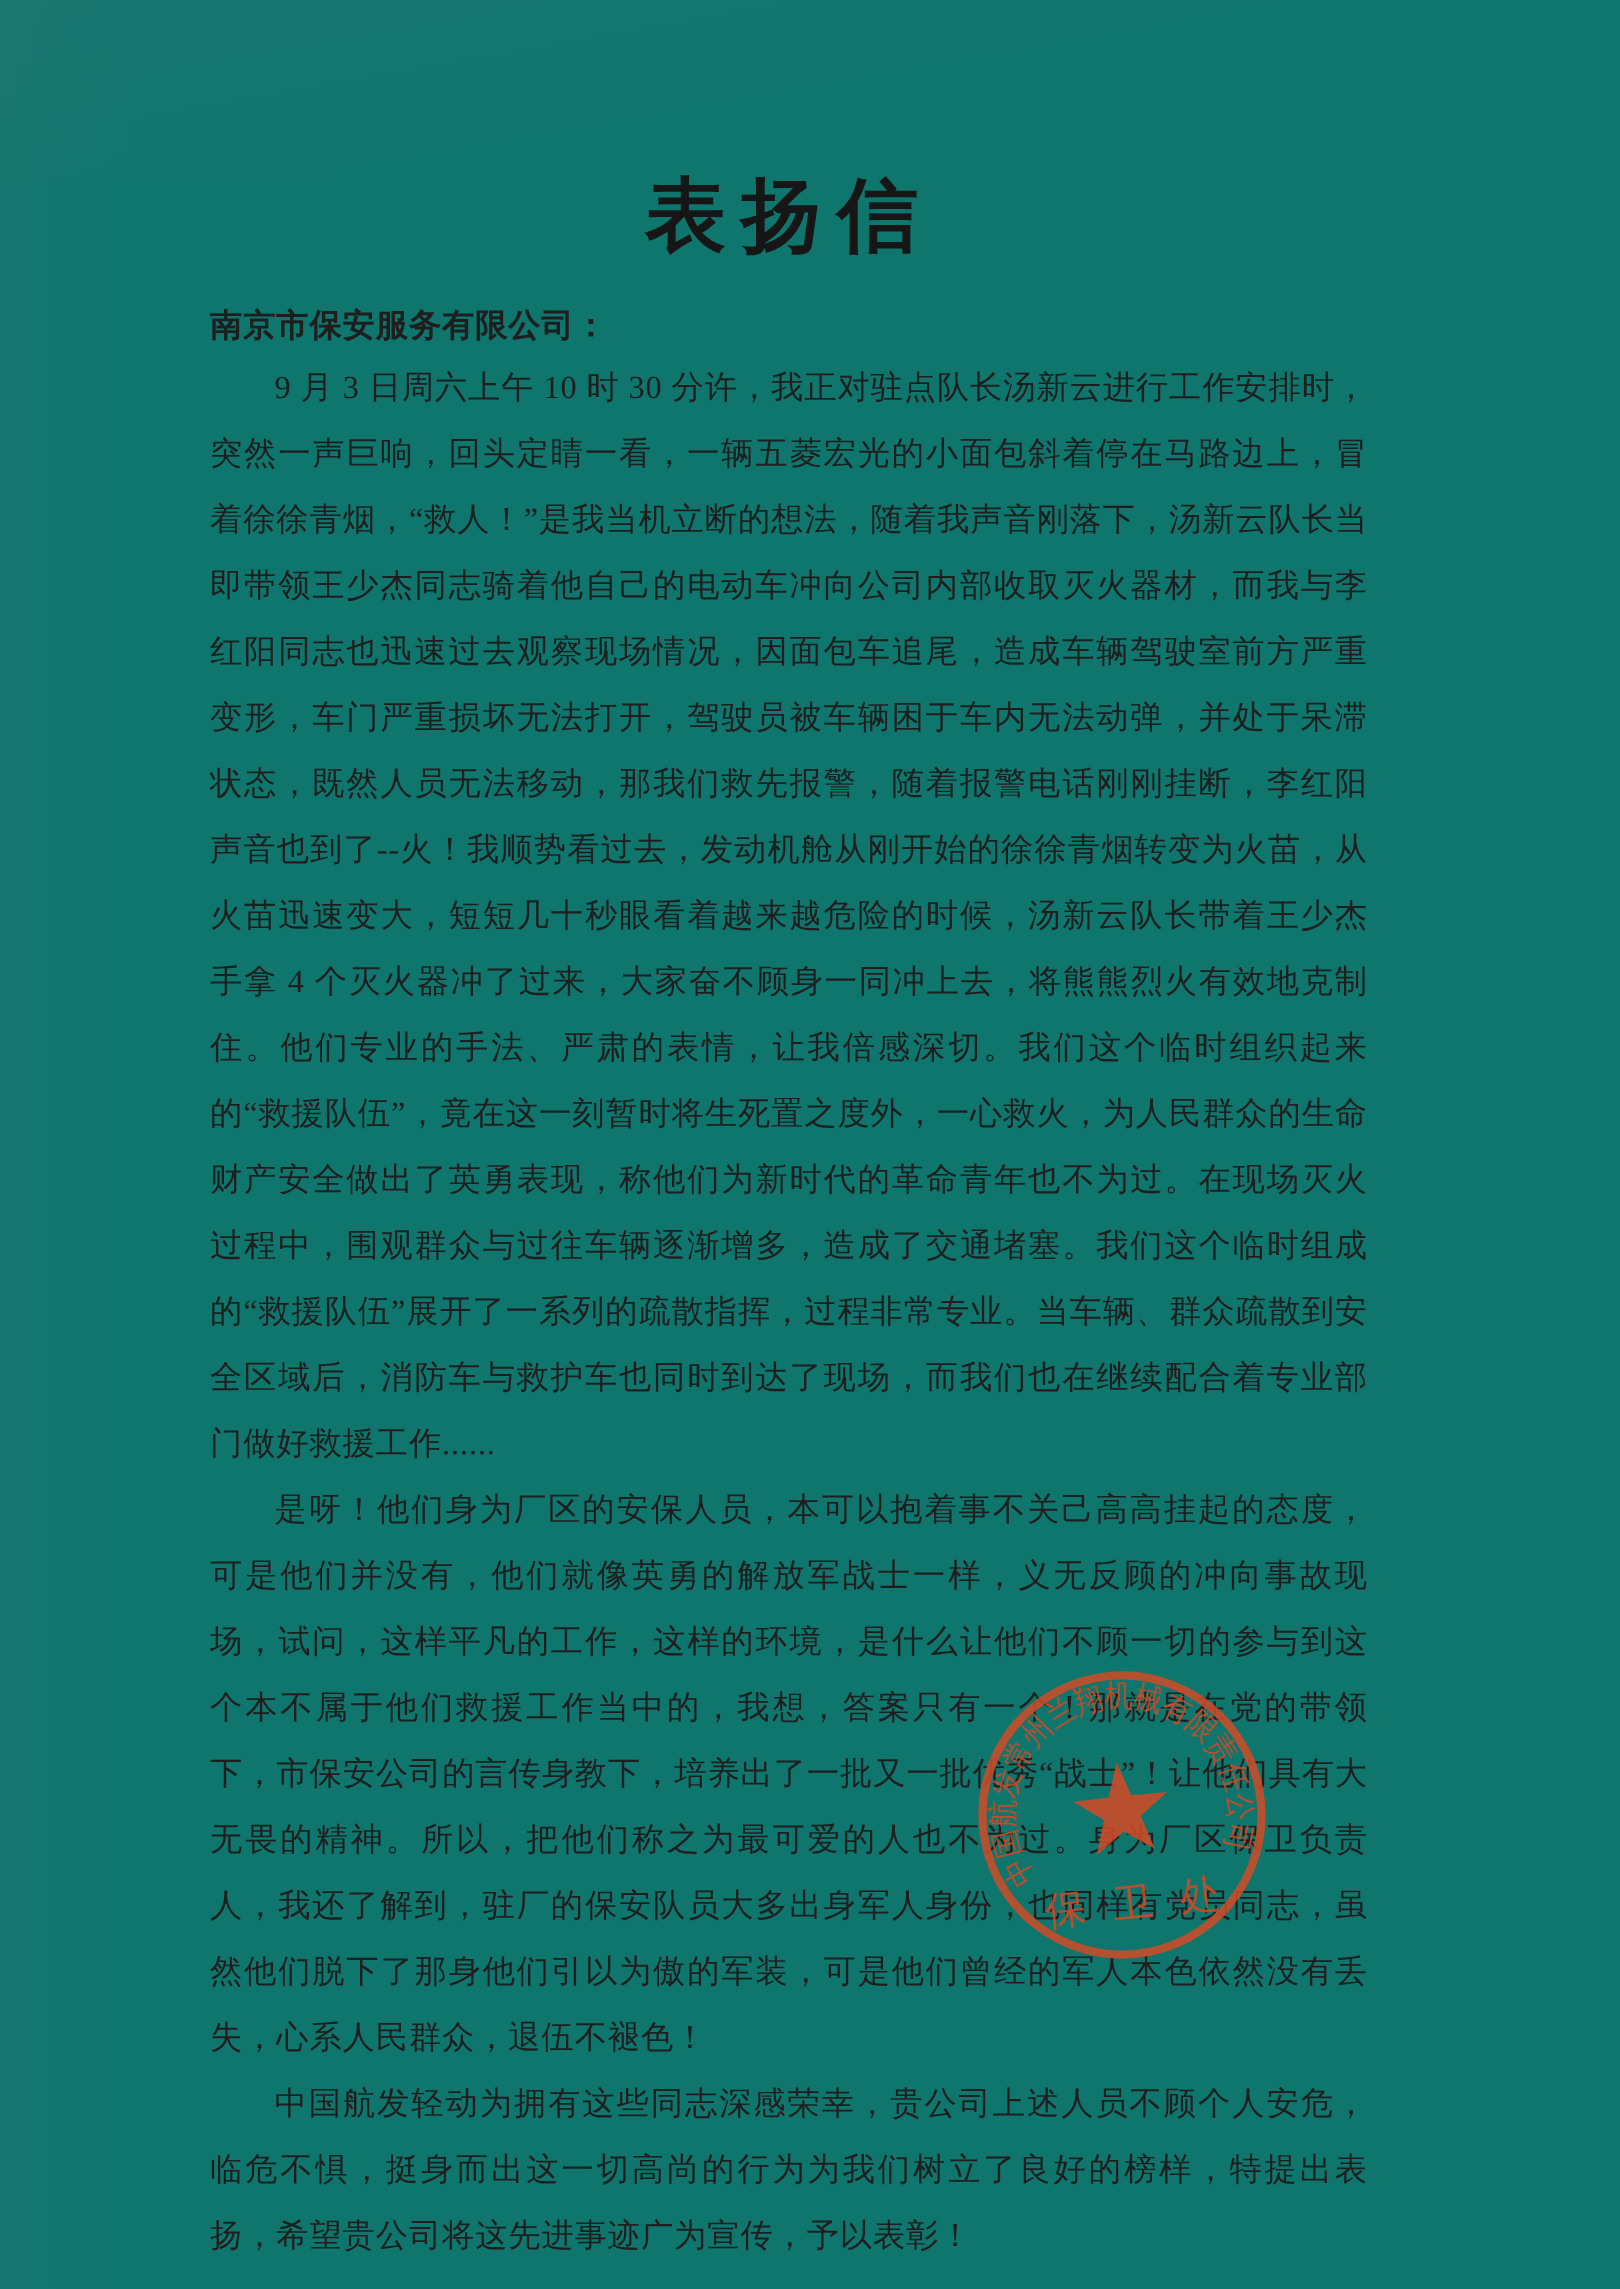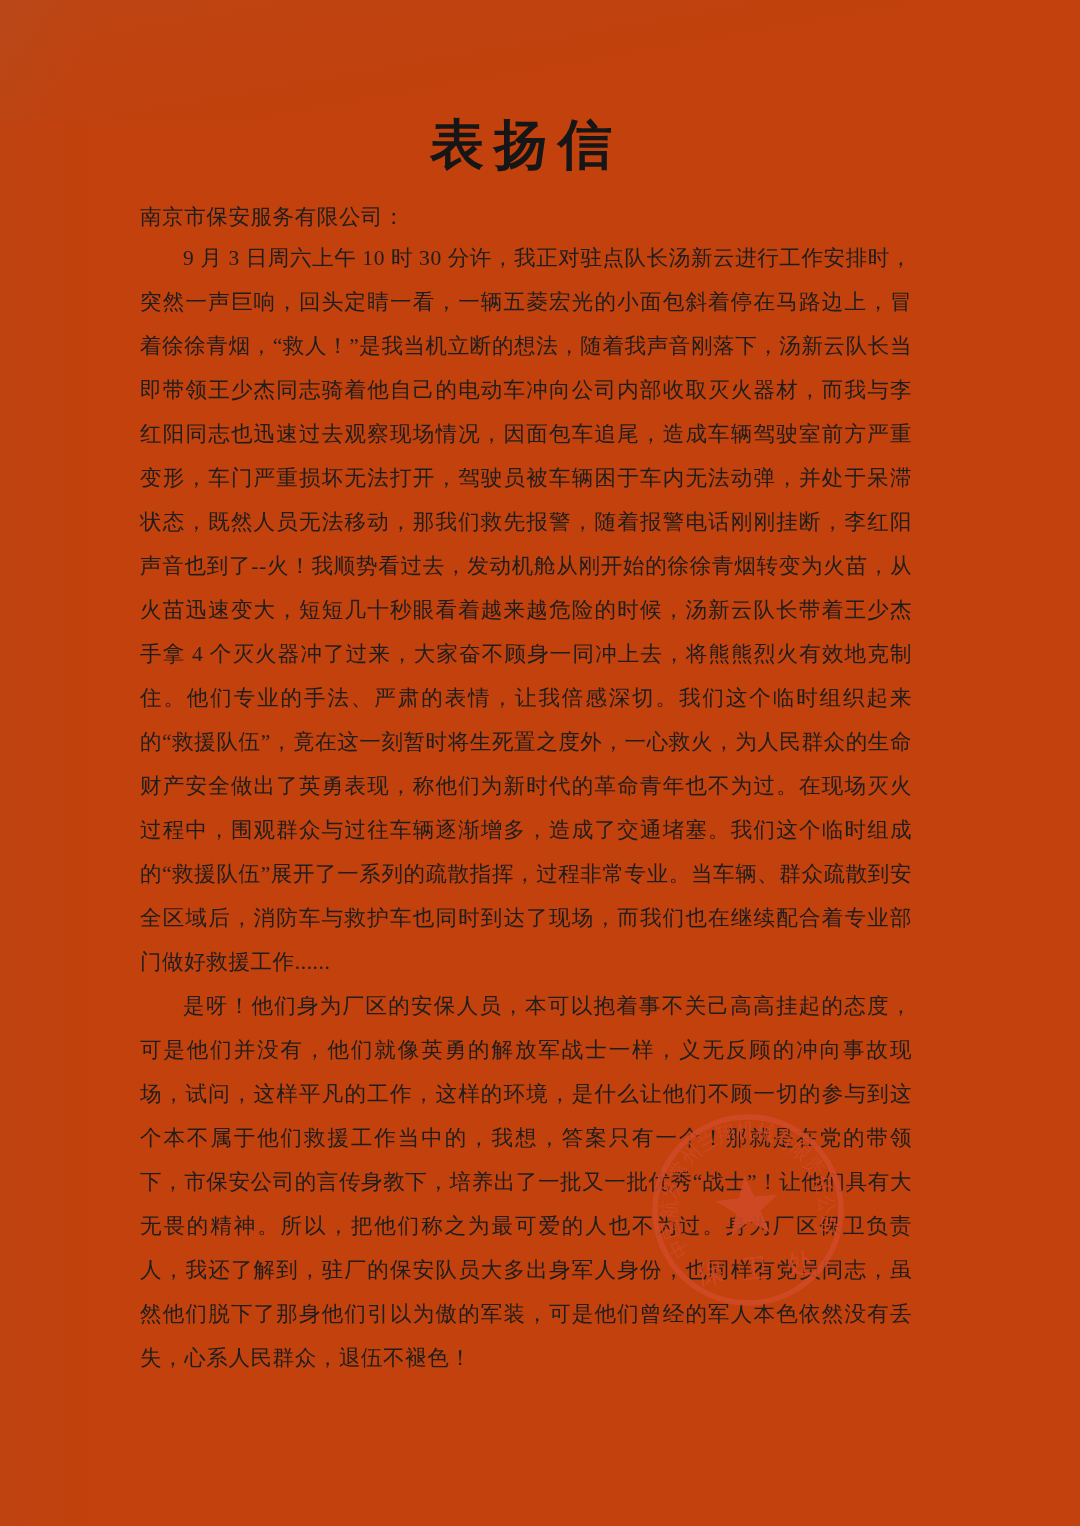--- a/index.html
+++ b/index.html
@@ -1,21 +1,21 @@
 <!DOCTYPE html>
 <html><head>
 <meta charset="utf-8">
 <style>
   html, body { margin: 0; padding: 0; background: #e8e8e8; }
   .paper {
     position: relative;
     width: 1080px;
     height: 1526px;
     margin: 0 auto;
-    background: #c2410c;
+    background: #0f766e;
     overflow: hidden;
     font-family: "Liberation Serif", "DejaVu Serif", serif;
     color: #1e1e1e;
   }
   
   .scan-shade-top {
     position: absolute; left: 0; top: 0; width: 100%; height: 120px;
     background: linear-gradient(170deg, rgba(120,120,125,0.07), rgba(120,120,125,0.0) 55%);
     pointer-events: none;
   }
@@ -38,20 +38,21 @@
     font-weight: 700;
     letter-spacing: 10px;
     color: #161616;
     font-family: "Liberation Sans", "DejaVu Sans", sans-serif;
   }
   .salutation {
     margin: 0 0 2px 0;
     font-size: 21.5px;
     line-height: 34px;
     letter-spacing: 0.6px;
+    font-weight: bold;
   }
   .para {
     margin: 0;
     font-size: 21.5px;
     line-height: 44px;
     letter-spacing: 0.6px;
     text-indent: 2em;
     text-align: justify;
     text-justify: inter-character;
     word-break: break-all;
@@ -86,20 +87,21 @@
 
 <div class="paper">
   <div class="scan-shade-top"></div>
   <div class="scan-shade-left"></div>
 
   <div class="content">
     <h1 class="title">表扬信</h1>
     <p class="salutation">南京市保安服务有限公司：</p>
     <p class="para">9 月 3 日周六上午 10 时 30 分许，我正对驻点队长汤新云进行工作安排时，突然一声巨响，回头定睛一看，一辆五菱宏光的小面包斜着停在马路边上，冒着徐徐青烟，“救人！”是我当机立断的想法，随着我声音刚落下，汤新云队长当即带领王少杰同志骑着他自己的电动车冲向公司内部收取灭火器材，而我与李红阳同志也迅速过去观察现场情况，因面包车追尾，造成车辆驾驶室前方严重变形，车门严重损坏无法打开，驾驶员被车辆困于车内无法动弹，并处于呆滞状态，既然人员无法移动，那我们救先报警，随着报警电话刚刚挂断，李红阳声音也到了--火！我顺势看过去，发动机舱从刚开始的徐徐青烟转变为火苗，从火苗迅速变大，短短几十秒眼看着越来越危险的时候，汤新云队长带着王少杰手拿 4 个灭火器冲了过来，大家奋不顾身一同冲上去，将熊熊烈火有效地克制住。他们专业的手法、严肃的表情，让我倍感深切。我们这个临时组织起来的“救援队伍”，竟在这一刻暂时将生死置之度外，一心救火，为人民群众的生命财产安全做出了英勇表现，称他们为新时代的革命青年也不为过。在现场灭火过程中，围观群众与过往车辆逐渐增多，造成了交通堵塞。我们这个临时组成的“救援队伍”展开了一系列的疏散指挥，过程非常专业。当车辆、群众疏散到安全区域后，消防车与救护车也同时到达了现场，而我们也在继续配合着专业部门做好救援工作......</p>
     <p class="para">是呀！他们身为厂区的安保人员，本可以抱着事不关己高高挂起的态度，可是他们并没有，他们就像英勇的解放军战士一样，义无反顾的冲向事故现场，试问，这样平凡的工作，这样的环境，是什么让他们不顾一切的参与到这个本不属于他们救援工作当中的，我想，答案只有一个！那就是在党的带领下，市保安公司的言传身教下，培养出了一批又一批优秀“战士”！让他们具有大无畏的精神。所以，把他们称之为最可爱的人也不为过。身为厂区保卫负责人，我还了解到，驻厂的保安队员大多出身军人身份，也同样有党员同志，虽然他们脱下了那身他们引以为傲的军装，可是他们曾经的军人本色依然没有丢失，心系人民群众，退伍不褪色！</p>
+    <p class="para">中国航发轻动为拥有这些同志深感荣幸，贵公司上述人员不顾个人安危，临危不惧，挺身而出这一切高尚的行为为我们树立了良好的榜样，特提出表扬，希望贵公司将这先进事迹广为宣传，予以表彰！</p>
   </div>
 
   <div class="sign-block">
     <svg class="stamp" viewBox="-102 -102 204 204" xmlns="http://www.w3.org/2000/svg">
       <g transform="rotate(-6)" fill="none">
         <circle cx="0" cy="0" r="93" stroke="#d04b27" stroke-width="5.5" opacity="0.92"></circle>
         <path id="seal-arc" d="M -62 36 A 72 72 0 1 1 62 36" fill="none"></path>
         <text font-size="21" fill="#cf4a26" opacity="0.95" font-family="Liberation Sans, DejaVu Sans, sans-serif">
           <textPath href="#seal-arc" startOffset="0" textLength="295" lengthAdjust="spacingAndGlyphs">中国航发常州兰翔机械有限责任公司</textPath>
         </text>

